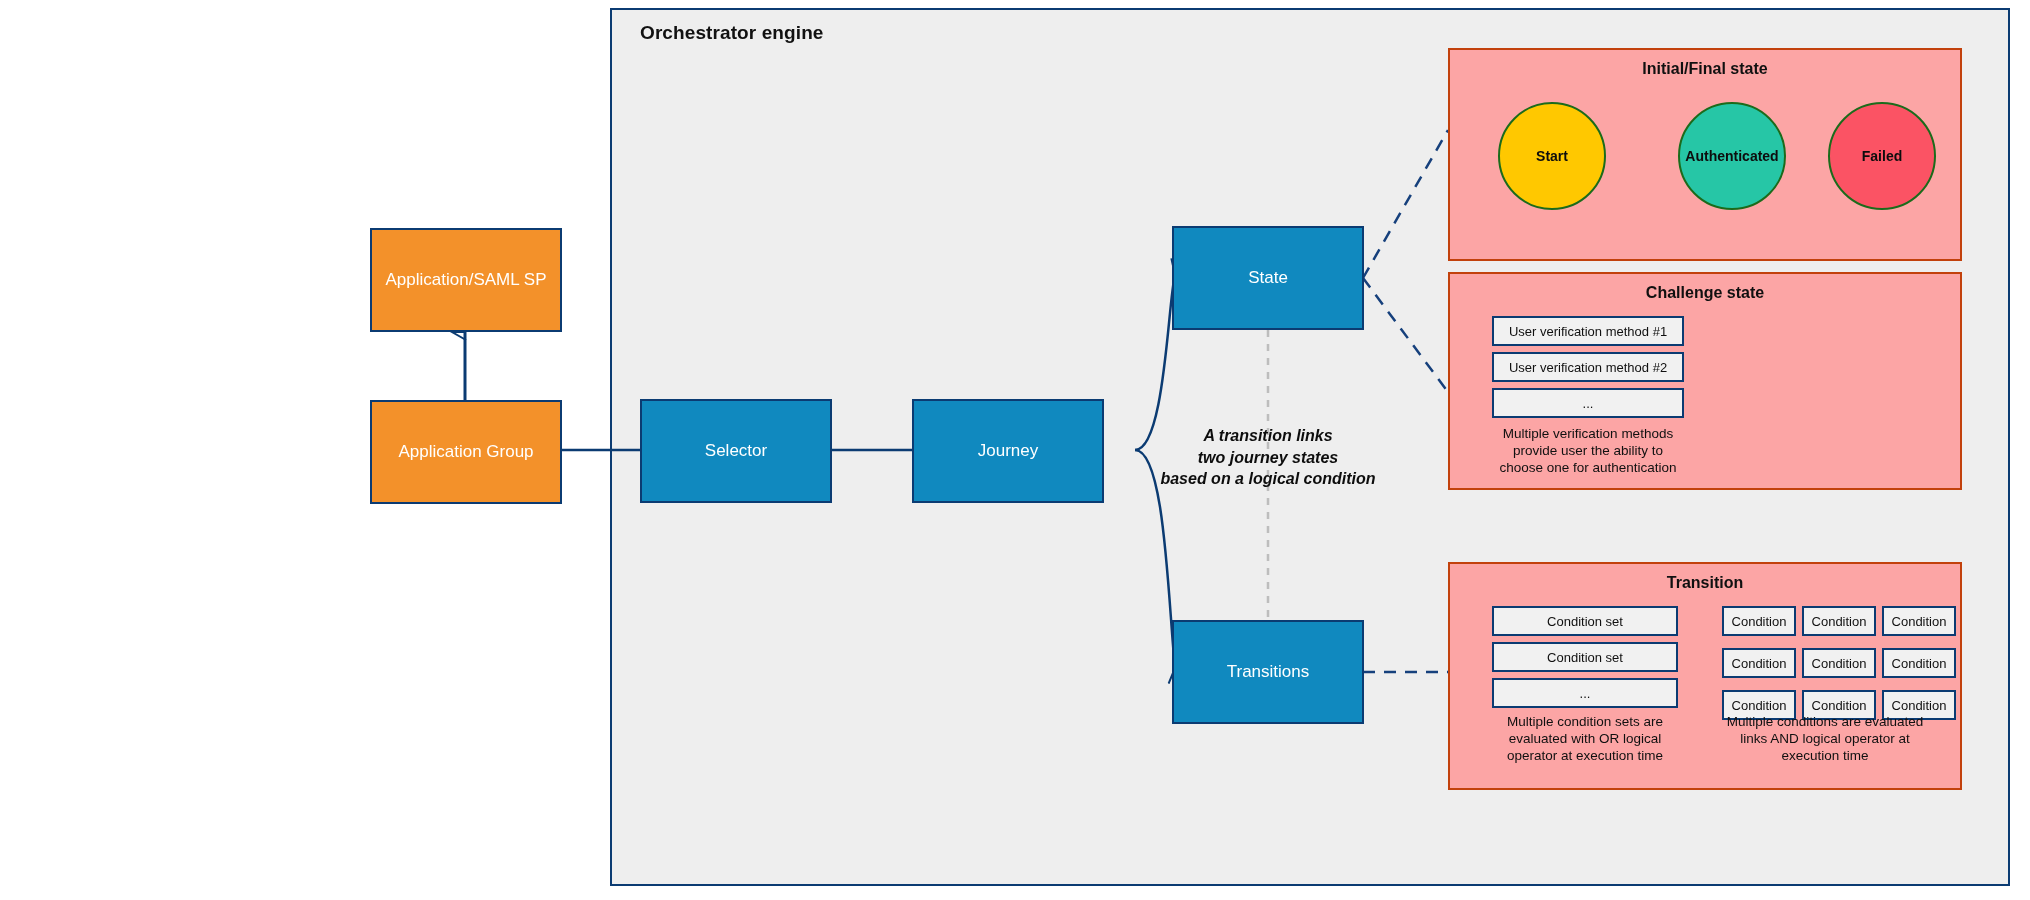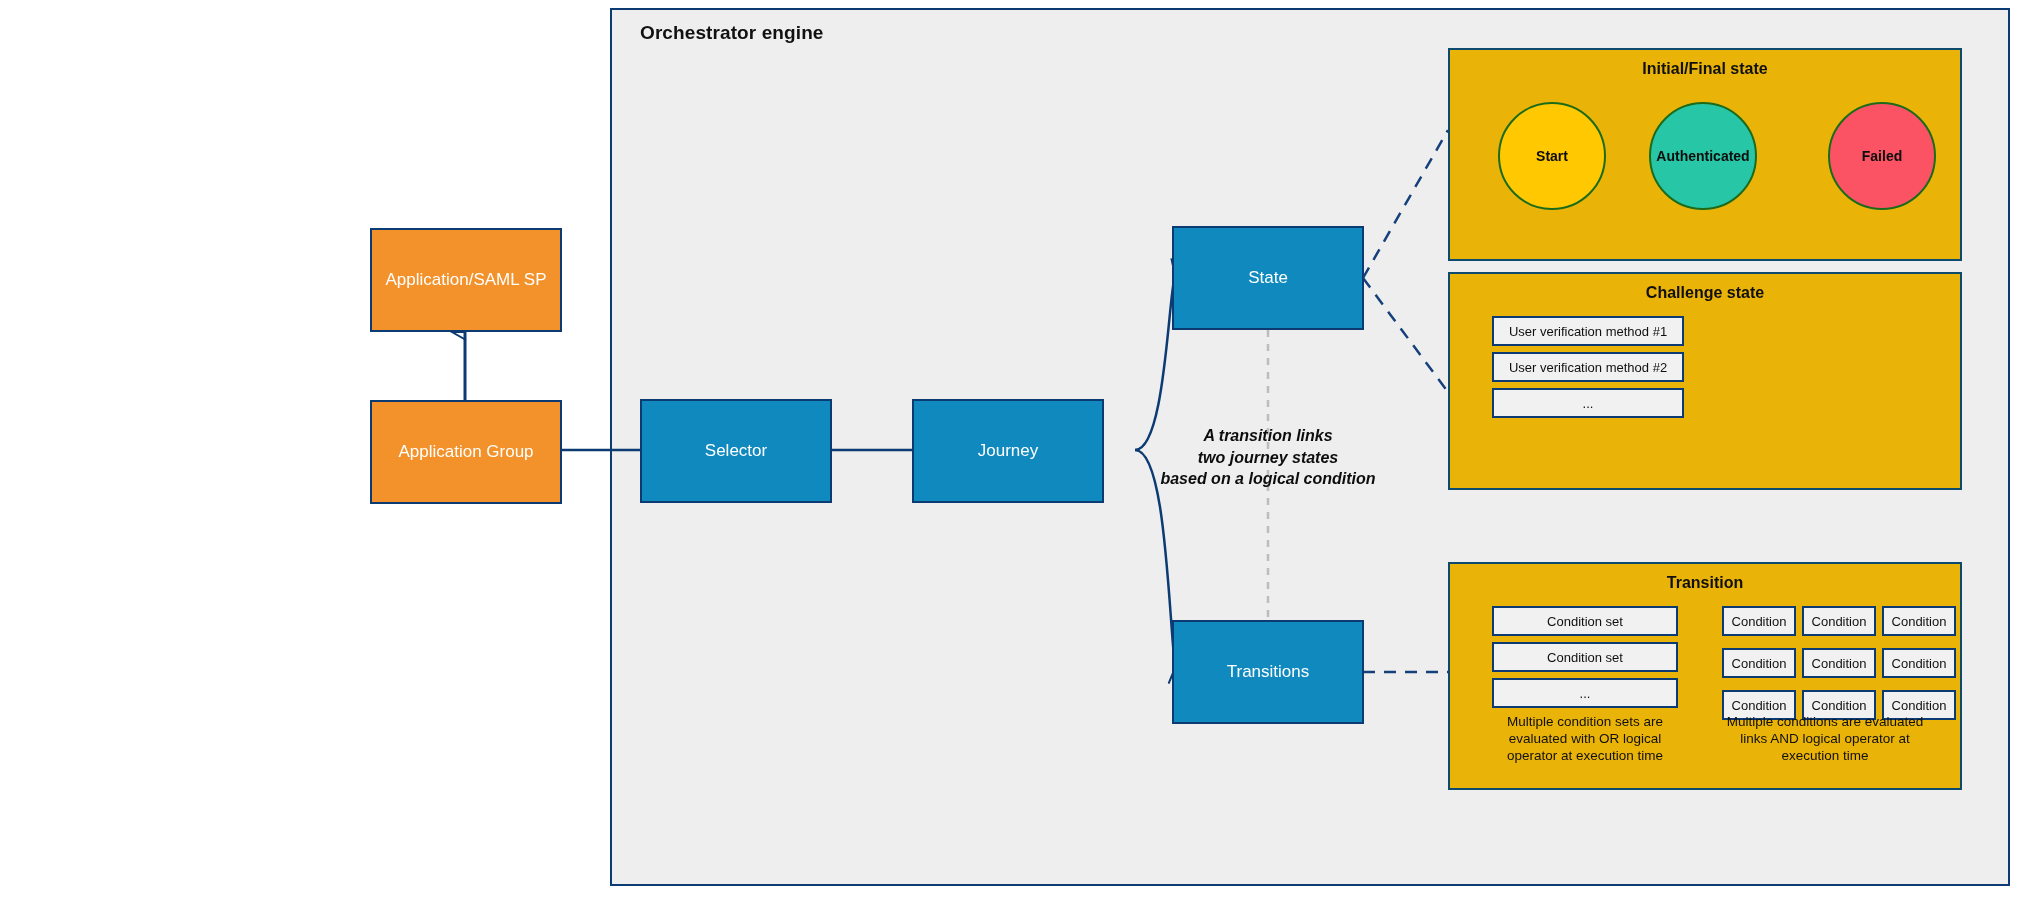--- a/index.html
+++ b/index.html
@@ -60,22 +60,22 @@
     text-align: center;
     line-height: 1.2;
   }
   .ent.orange { background: #f3912a; }
   .ent.blue   { background: #1089bf; }
 
   
   .panel {
     position: absolute;
     box-sizing: border-box;
-    background: #eab308;
-    border: 2px solid #0c4a6e;
+    background: #fca5a5;
+    border: 2px solid #c2410c;
   }
   .panel-title {
     text-align: center;
     font-size: 16px;
     font-weight: bold;
     color: #101010;
     margin-top: 10px;
   }
   .chip {
     box-sizing: border-box;
@@ -208,37 +208,40 @@
   <div class="annot" style="left:1128px; top:425px; width:280px;">A transition links
 two journey states
 based on a logical condition</div>
 
   <div class="panel" style="left:1448px; top:48px; width:514px; height:213px;">
     <div class="panel-title">Initial/Final state</div>
 
     <div class="circ" style="left:48px; top:52px; width:108px; height:108px; background:#ffc800;">
       <span>Start</span>
     </div>
-    <div class="circ" style="left:199px; top:52px; width:108px; height:108px; background:#26c6a6;">
+    <div class="circ" style="left:228px; top:52px; width:108px; height:108px; background:#26c6a6;">
       <span>Authenticated</span>
     </div>
     <div class="circ" style="left:378px; top:52px; width:108px; height:108px; background:#fb5364;">
       <span>Failed</span>
     </div>
   </div>
 
   <div class="panel" style="left:1448px; top:272px; width:514px; height:218px;">
     <div class="panel-title">Challenge state</div>
 
     <div class="chip-col" style="left:42px; top:42px; width:192px;">
       <div class="chip">User verification method #1</div>
       <div class="chip">User verification method #2</div>
       <div class="chip">...</div>
     </div>
 
+    <div class="note" style="position:absolute; left:34px; top:152px; width:208px; white-space:pre-line;">Multiple verification methods
+provide user the ability to
+choose one for authentication</div>
   </div>
 
   <div class="panel" style="left:1448px; top:562px; width:514px; height:228px;">
     <div class="panel-title">Transition</div>
 
     <div class="chip-col" style="left:42px; top:42px; width:186px;">
       <div class="chip">Condition set</div>
       <div class="chip">Condition set</div>
       <div class="chip">...</div>
     </div>

